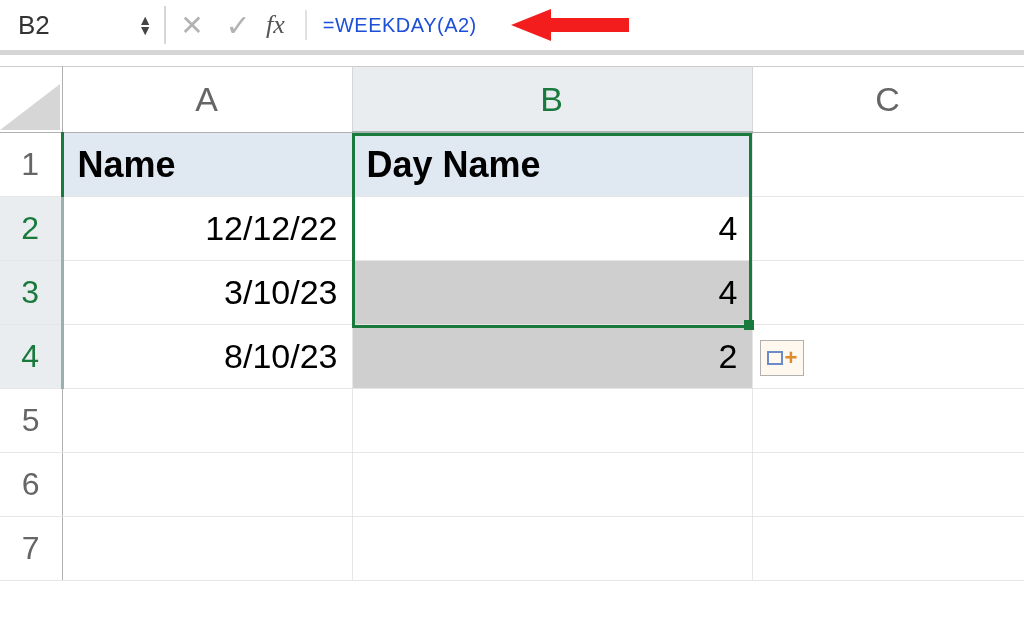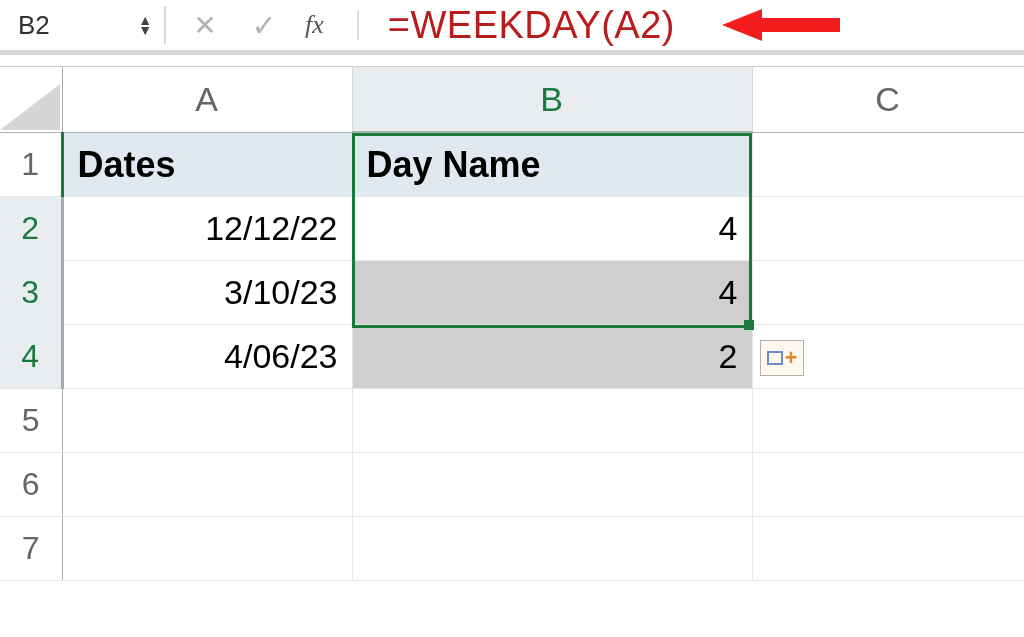--- a/index.html
+++ b/index.html
@@ -13,21 +13,21 @@
   }
 
   
   .formula-bar {
     display: flex;
     align-items: center;
     height: 54px;
     background: #ffffff;
     border-bottom: 4px solid #d6d6d6;
     padding: 0 6px;
-    gap: 19px;
+    gap: 6px;
   }
   .name-box {
     width: 160px;
     height: 38px;
     display: flex;
     align-items: center;
     padding: 0 12px;
     border-right: 2px solid #d6d6d6;
     font-size: 26px;
     color: #333;
@@ -60,22 +60,22 @@
     text-align: right;
   }
   .fb-divider {
     width: 2px;
     height: 30px;
     background: #e0e0e0;
     margin-left: 6px;
     margin-right: 10px;
   }
   .formula-input {
-    font-size: 38px;
-    color: #b91c1c;
+    font-size: 20px;
+    color: #1d4ed8;
     flex: 0 0 auto;
     letter-spacing: 0.5px;
   }
   .arrow {
     margin-left: 28px;
     display: flex;
     align-items: center;
   }
 
   
@@ -252,39 +252,39 @@
         <tr>
     <th class="corner">
             <div class="tri"></div>
           </th>
     <th class="col-hdr">A</th>
     <th class="col-hdr sel">B</th>
     <th class="col-hdr">C</th>
   </tr>
   <tr>
     <th class="row-hdr">1</th>
-    <td class="cell hdr-data left-green">Dates</td>
+    <td class="cell hdr-data left-green">Name</td>
     <td class="cell hdr-data">Day Name</td>
     <td class="cell"></td>
   </tr>
   <tr>
     <th class="row-hdr sel">2</th>
     <td class="cell num left-green">12/12/22</td>
     <td class="cell num">4</td>
     <td class="cell"></td>
   </tr>
   <tr>
     <th class="row-hdr sel">3</th>
     <td class="cell num left-green">3/10/23</td>
     <td class="cell num sel-fill">4</td>
     <td class="cell"></td>
   </tr>
   <tr>
     <th class="row-hdr sel">4</th>
-    <td class="cell num left-green">4/06/23</td>
+    <td class="cell num left-green">8/10/23</td>
     <td class="cell num sel-fill">2</td>
     <td class="cell"></td>
   </tr>
   <tr>
     <th class="row-hdr">5</th>
     <td class="cell"></td>
     <td class="cell"></td>
     <td class="cell"></td>
   </tr>
   <tr>

